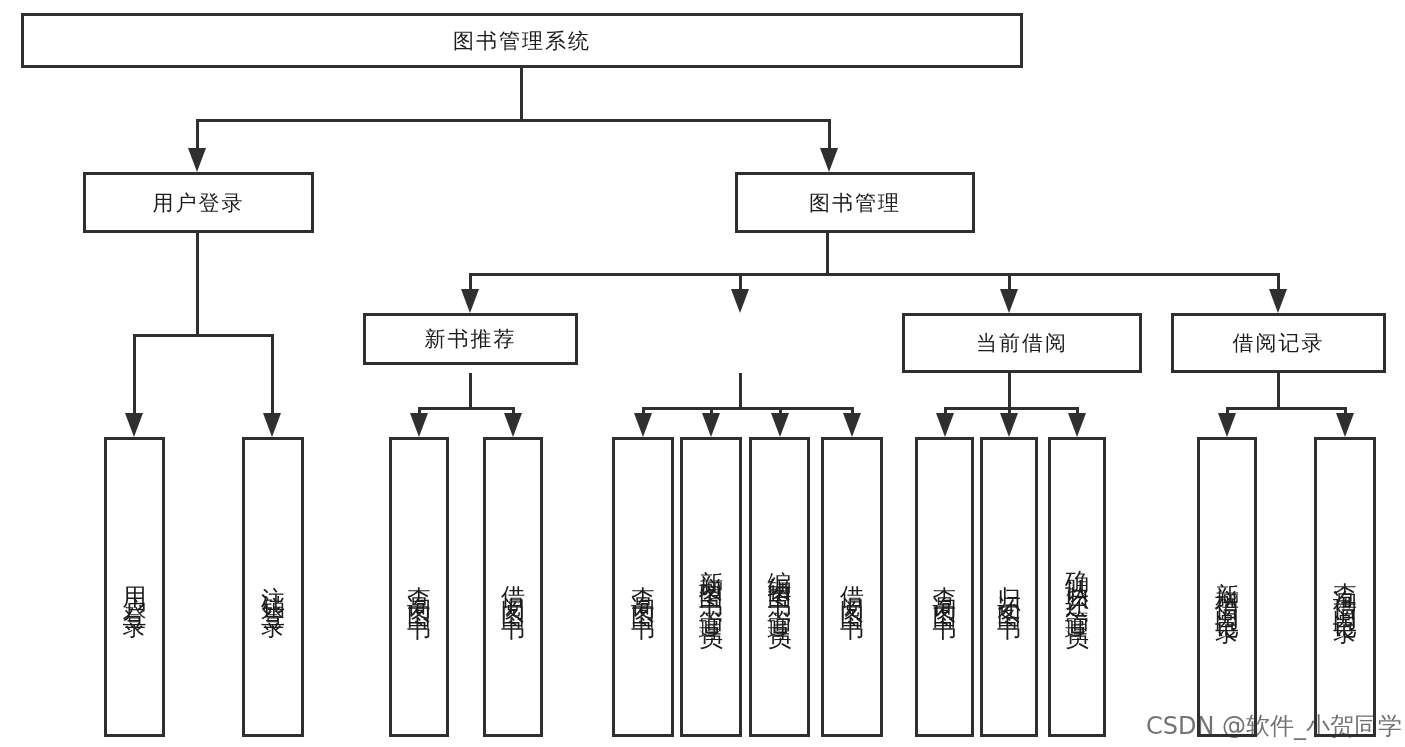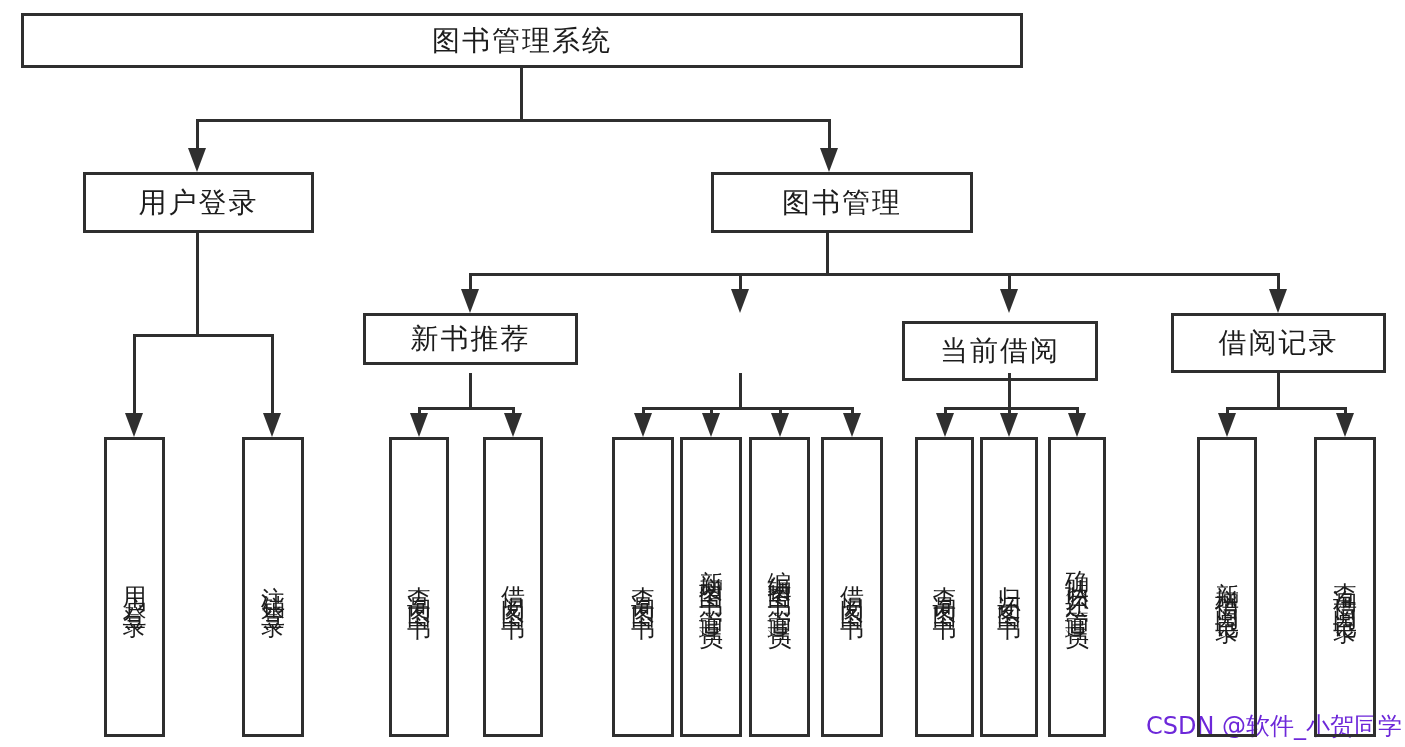--- a/index.html
+++ b/index.html
@@ -7,36 +7,36 @@
     position:relative; width:1405px; height:747px; background:#ffffff;
     font-family:"DejaVu Sans","Liberation Sans",sans-serif;
     overflow:hidden;
   }
   .box {
     position:absolute; box-sizing:border-box;
     border:3px solid #2f2f2f; background:transparent;
     display:flex; align-items:center; justify-content:center;
     color:#1c1c1c; z-index:2;
   }
-  .box.h span { font-size:28px; letter-spacing:2px; white-space:nowrap; }
+  .box.h span { font-size:21px; letter-spacing:2px; white-space:nowrap; }
   .box.v span {
     writing-mode:vertical-rl; text-orientation:mixed;
     font-size:24px; line-height:1; white-space:nowrap;
   }
   .hline, .vline { position:absolute; background:#2f2f2f; z-index:1; }
   .hline { height:3px; }
   .vline { width:3px; }
   .arrow {
     position:absolute; width:0; height:0; z-index:1;
     border-left:9px solid transparent; border-right:9px solid transparent;
     border-top:24px solid #2f2f2f;
   }
   .watermark {
     position:absolute; top:710px; right:3px; z-index:0;
-    color:#6d28d9; font-size:24px; line-height:32px; white-space:nowrap;
+    color:#737373; font-size:24px; line-height:32px; white-space:nowrap;
   }
 </style>
 </head>
 <body>
 
 <div class="stage">
 
   <div class="box h" style="left:21px;top:13px;width:1002px;height:55px">
     <span>图书管理系统</span>
   </div>
@@ -44,21 +44,21 @@
   <div class="vline" style="left:520px;top:66px;height:56px"></div>
   <div class="hline" style="left:196px;top:119px;width:635px"></div>
   <div class="vline" style="left:196px;top:119px;height:32px"></div>
   <div class="arrow" style="left:188px;top:148px"></div>
   <div class="vline" style="left:828px;top:119px;height:32px"></div>
   <div class="arrow" style="left:820px;top:148px"></div>
 
   <div class="box h" style="left:83px;top:172px;width:231px;height:61px">
     <span>用户登录</span>
   </div>
-  <div class="box h" style="left:711px;top:172px;width:262px;height:61px">
+  <div class="box h" style="left:735px;top:172px;width:240px;height:61px">
     <span>图书管理</span>
   </div>
 
   <div class="vline" style="left:196px;top:233px;height:104px"></div>
   <div class="hline" style="left:133px;top:334px;width:141px"></div>
   <div class="vline" style="left:133px;top:334px;height:81px"></div>
   <div class="arrow" style="left:125px;top:413px"></div>
   <div class="vline" style="left:271px;top:334px;height:81px"></div>
   <div class="arrow" style="left:263px;top:413px"></div>
 
@@ -69,21 +69,21 @@
   <div class="vline" style="left:739px;top:273px;height:18px"></div>
   <div class="arrow" style="left:731px;top:289px"></div>
   <div class="vline" style="left:1008px;top:273px;height:18px"></div>
   <div class="arrow" style="left:1000px;top:289px"></div>
   <div class="vline" style="left:1277px;top:273px;height:18px"></div>
   <div class="arrow" style="left:1269px;top:289px"></div>
 
   <div class="box h" style="left:363px;top:313px;width:215px;height:52px">
     <span>新书推荐</span>
   </div>
-  <div class="box h" style="left:902px;top:321px;width:196px;height:60px">
+  <div class="box h" style="left:902px;top:313px;width:240px;height:60px">
     <span>当前借阅</span>
   </div>
   <div class="box h" style="left:1171px;top:313px;width:215px;height:60px">
     <span>借阅记录</span>
   </div>
 
   <div class="vline" style="left:469px;top:373px;height:37px"></div>
   <div class="hline" style="left:418px;top:407px;width:97px"></div>
   <div class="vline" style="left:418px;top:407px;height:10px"></div>
   <div class="arrow" style="left:410px;top:413px"></div>

